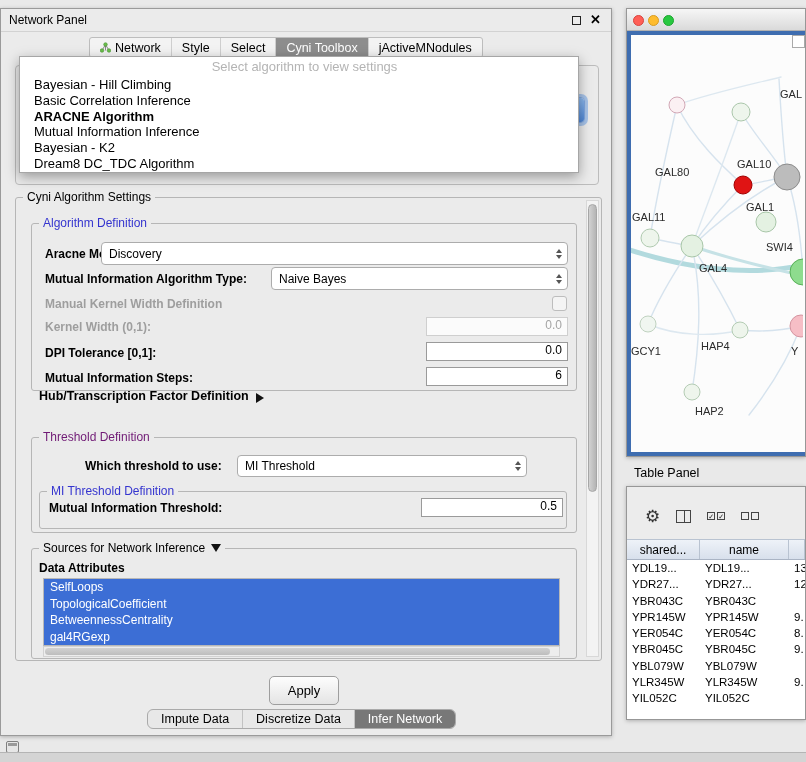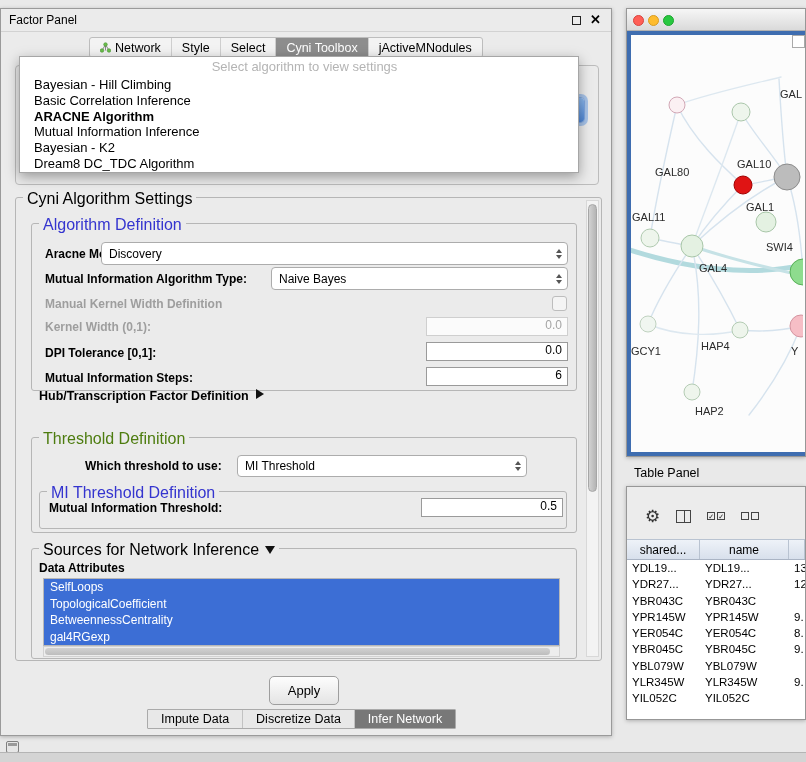--- a/index.html
+++ b/index.html
@@ -45,61 +45,61 @@
   .combo.focused .cap .tri-dn { border-top-color:#fff; }
 
   .popup { position:absolute; left:18px; top:47px; width:560px; height:117px;
         background:#fff; border:1px solid #a6a6a6; box-shadow:0 4px 12px rgba(0,0,0,.35); z-index:5;padding-left:11px; }
   .popup .ph { height:20px; line-height:20px; text-align:center; color:#b4b4b4; font-size:13px; }
   .popup .opt { height:15.8px; line-height:15.8px; font-size:13px; padding-left:3px; white-space:nowrap; }
   .popup .opt.bold { font-weight:bold; }
 
   .group { position:absolute; border:1px solid #b6b6b6; border-radius:3px; }
   .gtitle { position:absolute; top:-8px; left:7px; background:#ebebeb; padding:0 4px;
-        font-size:16px; white-space:nowrap; }
+        font-size:12px; white-space:nowrap; }
   .gtitle.blue { color:#3434cf; }
-  .gtitle.green { color:#4d7c0f; }
+  .gtitle.green { color:#701a75; }
 
   .lbl { position:absolute; font-size:12px; font-weight:bold; white-space:nowrap; }
   .lbl.dis { color:#9e9e9e; }
 
   .field { position:absolute; background:#fff; border:1px solid #9a9a9a; font-size:12px;
         display:flex; justify-content:flex-end; padding:0 5px; }
   .field.dis { border-color:#cfcfcf; color:#a4a4a4; background:#fbfbfb; }
 
   .checkbox { position:absolute; width:15px; height:15px; border:1px solid #bdbdbd;
         border-radius:3px; background:#f4f4f4; }
 
   .vsb { position:absolute; left:585px; top:191px; width:13px; height:457px;
         background:#f3f3f3; border:1px solid #d8d8d8; }
   .vsb .thumb { position:absolute; left:1px; right:1px; top:3px; height:288px;
         background:linear-gradient(90deg,#d2d2d2,#b4b4b4); border:1px solid #a6a6a6; border-radius:6px; }
   .hsb { position:absolute; left:42px; top:637px; width:517px; height:11px;
         background:#ededed; border:1px solid #d2d2d2; }
   .hsb .thumb { position:absolute; top:1px; bottom:1px; left:1px; width:505px;
         background:linear-gradient(#d2d2d2,#bdbdbd); border-radius:5px; }
 
-  .hub-row { position:absolute; left:38px; top:380px; display:flex; align-items:flex-start; gap:7px;
+  .hub-row { position:absolute; left:38px; top:380px; display:flex; align-items:flex-end; gap:7px;
         font-size:12.5px; font-weight:bold; }
   .tri-right { width:0; height:0; border-top:5.5px solid transparent; border-bottom:5.5px solid transparent; border-left:8px solid #111; }
   .tri-down-b { width:0; height:0; border-left:5.5px solid transparent; border-right:5.5px solid transparent; border-top:8px solid #111; }
 
   .src-title { display:flex; align-items:center; gap:6px; }
 
   .attr-list { position:absolute; left:42px; top:569px; width:517px; height:68px;
         background:#fff; border:1px solid #b8b8b8; overflow:hidden; }
   .attr-item { height:16.5px; line-height:16.5px; font-size:12px; padding-left:6px; }
   .attr-item.sel { background:#3c6ed5; color:#fff; }
 
   .btn { position:absolute; left:268px; top:667px; width:70px; height:29px;
         background:linear-gradient(#fdfdfd,#e4e4e4); border:1px solid #9e9e9e; border-radius:5px;
         font-size:13px; display:flex; align-items:center; justify-content:center; }
 
   .bottombar { position:absolute; left:146px; top:700px; height:20px; display:flex;
-        border:1px solid #aaa; border-radius:1px; overflow:hidden; background:#e8e8e8; }
+        border:1px solid #aaa; border-radius:6px; overflow:hidden; background:#e8e8e8; }
   .btab { display:flex; align-items:center; padding:0 13px; font-size:12.5px;
         border-right:1px solid #c2c2c2; white-space:nowrap; }
   .btab:last-child { border-right:none; }
   .btab.active { background:#787878; color:#fff; }
 
   
   .netwin { position:absolute; left:626px; top:8px; width:180px; height:449px;
         border:1px solid #979797; background:#ececec; box-shadow:0 1px 4px rgba(0,0,0,.25); }
   .net-titlebar { position:absolute; left:0; top:0; right:0; height:22px;
         background:linear-gradient(#f6f6f6,#dadada); border-bottom:1px solid #b2b2b2; }
@@ -141,21 +141,21 @@
   .dock-icon::before { content:""; position:absolute; left:1px; right:1px; top:1px; height:3px; background:#9a9a9a; }
   .bottom-strip { position:absolute; left:0; top:752px; width:806px; height:10px;
         background:#d4d4d4; border-top:1px solid #b4b4b4; }
   .net-icon svg { display:block; }
 </style>
 </head>
 <body>
 
 <div class="cp">
   <div class="cp-titlebar">
-    <span>Factor Panel</span>
+    <span>Network Panel</span>
     <span class="win-controls">
       <span class="min-box"></span>
       <span class="close-x">✕</span>
     </span>
   </div>
 
   <div class="tabbar" id="top-tabs">
       <div class="tab">
         <span class="net-icon">
           <svg width="11" height="11" viewBox="0 0 11 11">

